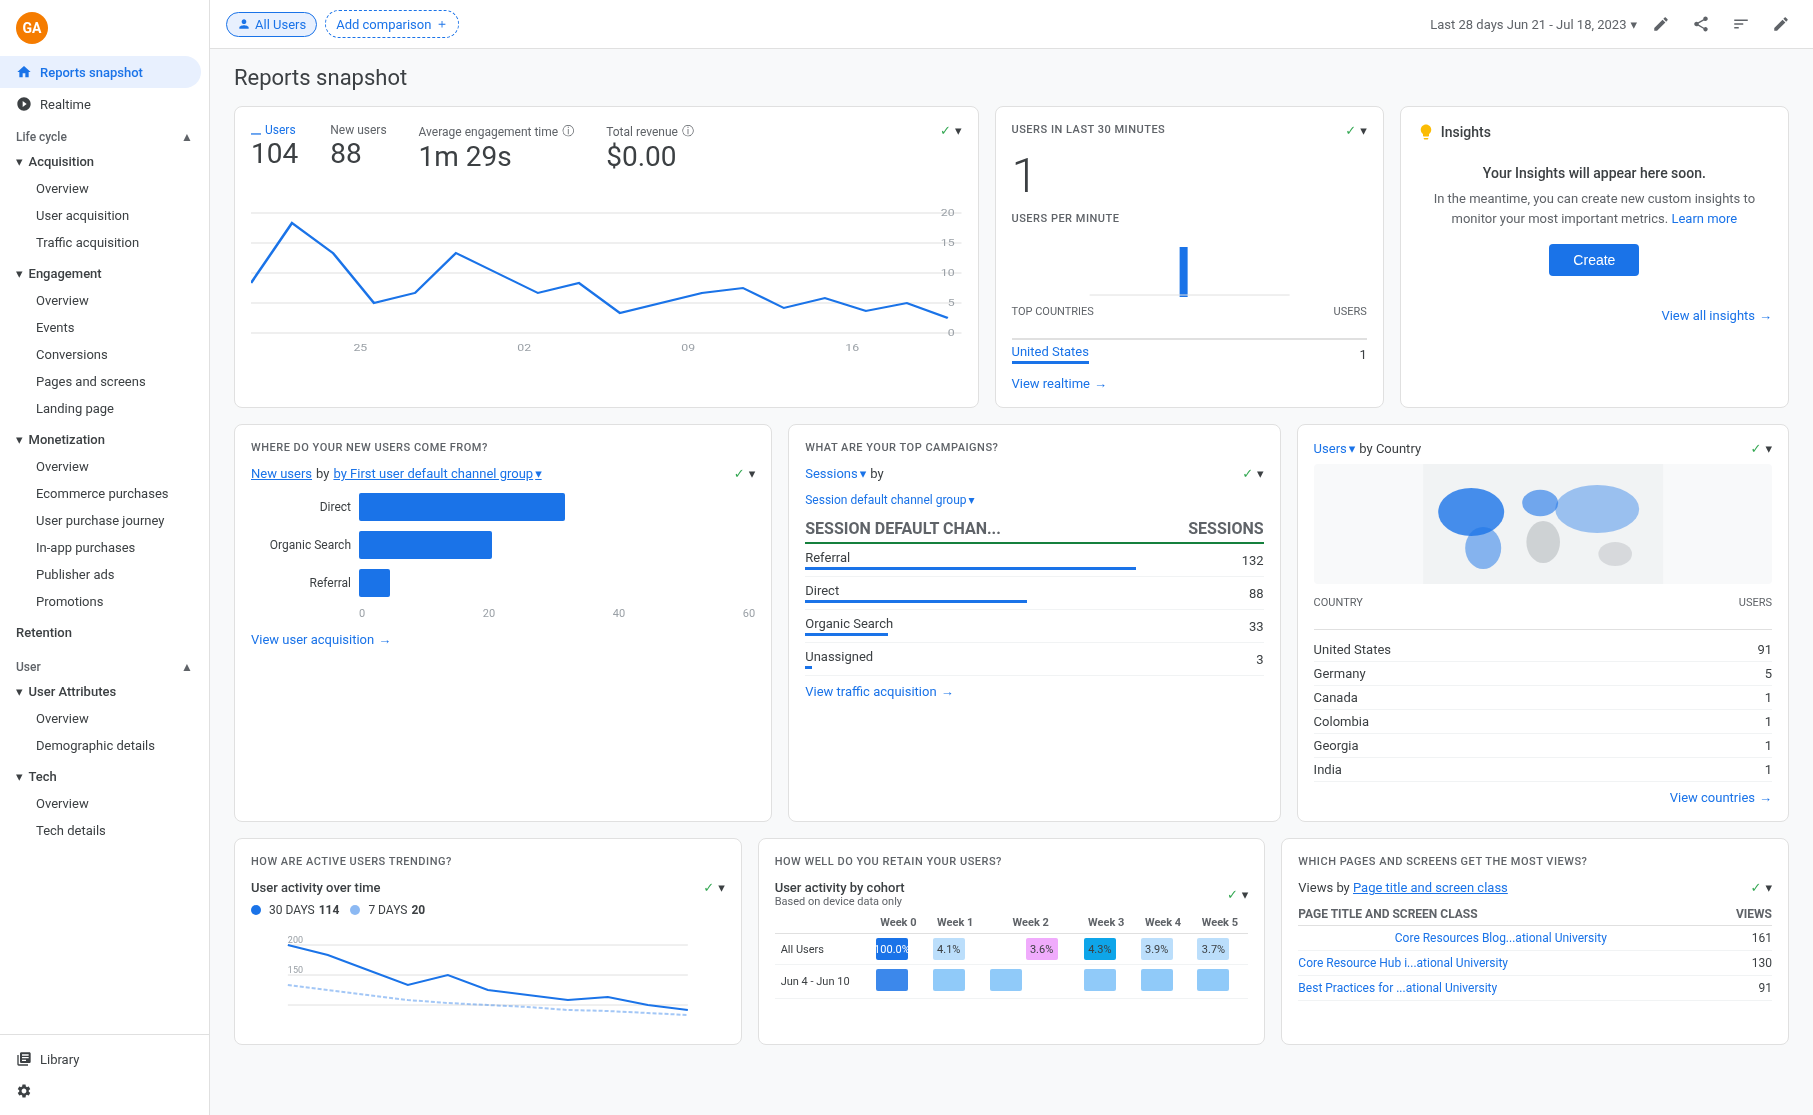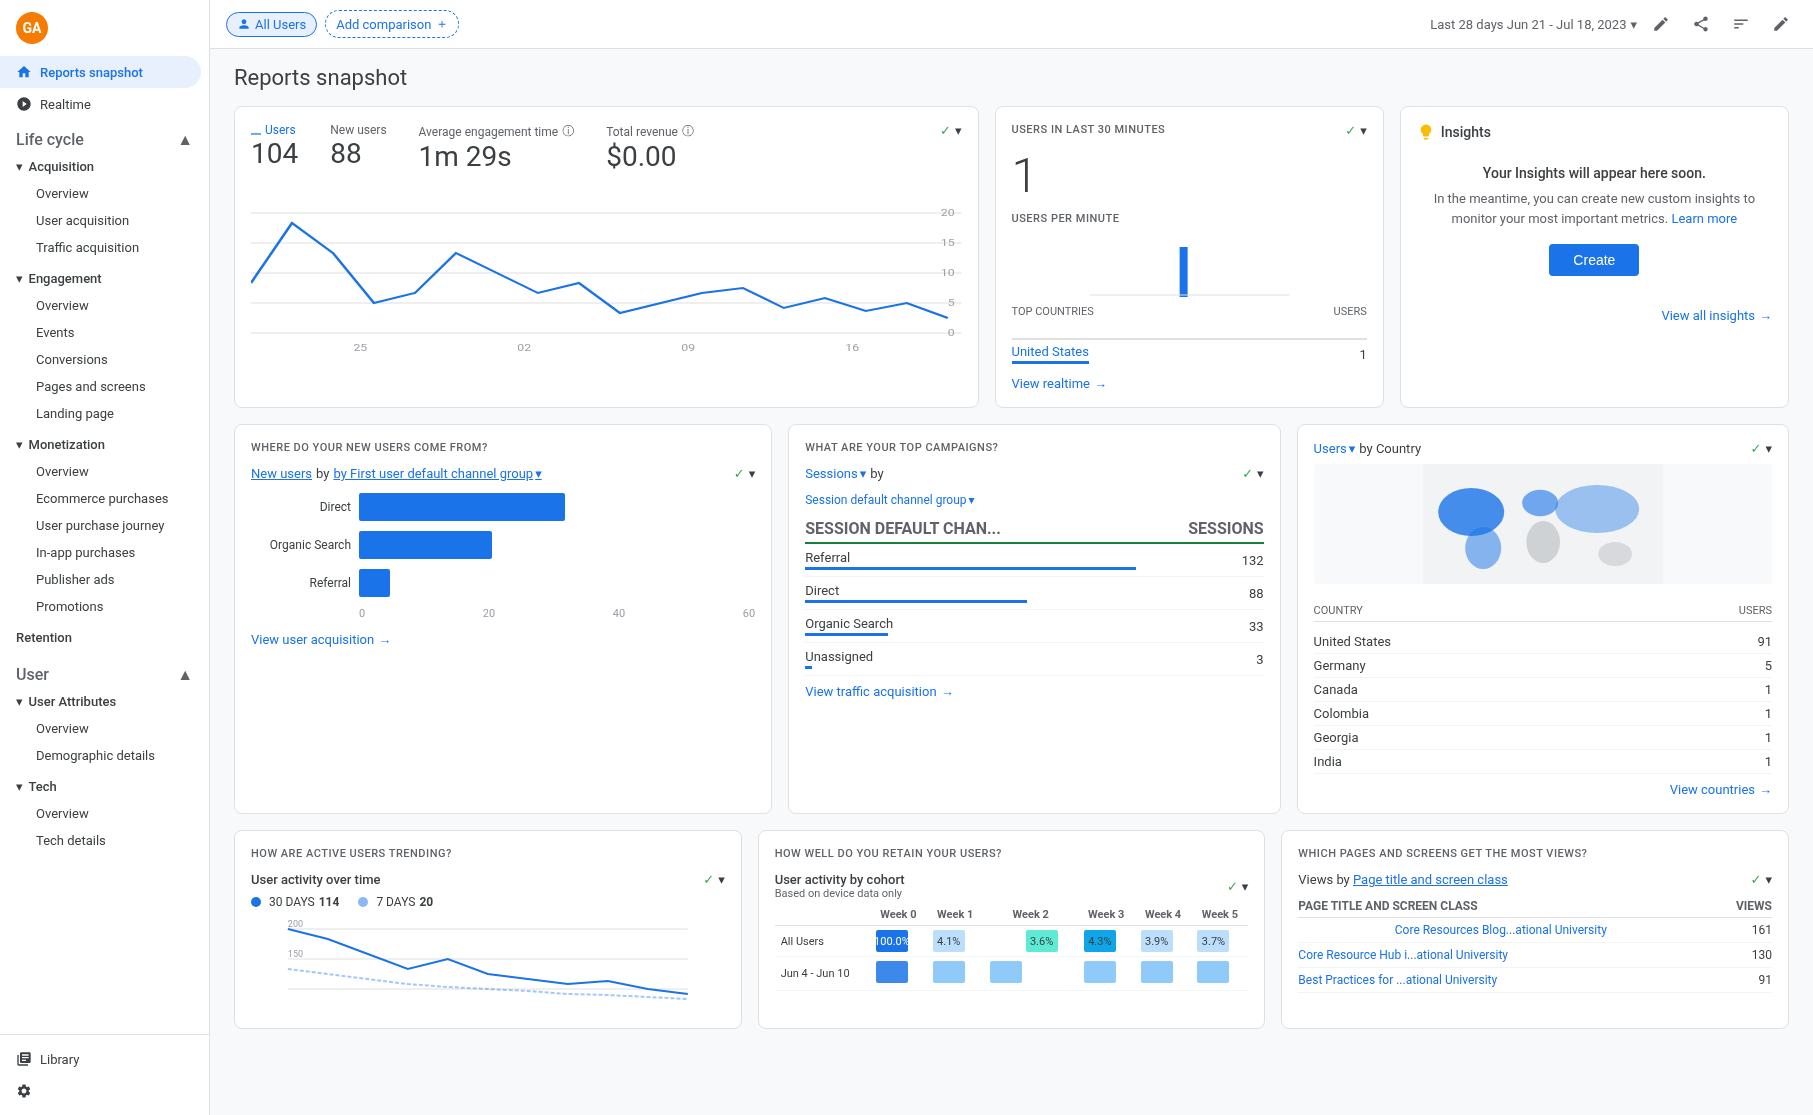--- a/index.html
+++ b/index.html
@@ -26,21 +26,21 @@
       width: 32px; height: 32px;
       background: #f57c00;
       border-radius: 50%;
       display: flex; align-items: center; justify-content: center;
       color: white; font-weight: bold; font-size: 14px;
     }
 
     .sidebar-section-header {
       display: flex; align-items: flex-start; justify-content: space-between;
       padding: 10px 16px 4px;
-      font-size: 16px; font-weight: 500; color: #5f6368;
+      font-size: 12px; font-weight: 500; color: #5f6368;
       cursor: pointer;
     }
     .sidebar-group {
       margin-bottom: 4px;
     }
     .sidebar-category {
       display: flex; align-items: center; gap: 6px;
       padding: 6px 16px;
       font-size: 13px; font-weight: 500; color: #3c4043;
       cursor: pointer;
@@ -653,21 +653,21 @@
 
             <ellipse cx="195" cy="65" rx="30" ry="22" fill="#1a73e8" opacity="0.6"></ellipse>
 
             <ellipse cx="200" cy="130" rx="28" ry="35" fill="#9aa0a6" opacity="0.4"></ellipse>
 
             <ellipse cx="290" cy="75" rx="70" ry="40" fill="#1a73e8" opacity="0.4"></ellipse>
 
             <ellipse cx="320" cy="150" rx="28" ry="20" fill="#9aa0a6" opacity="0.3"></ellipse>
           </svg>
         </div>
-        <div style="display:flex; justify-content:space-between; font-size:11px; color:#5f6368; border-bottom:1px solid #e0e0e0; padding-bottom:4px; margin-top:20px;">
+        <div style="display:flex; justify-content:space-between; font-size:11px; color:#5f6368; border-bottom:1px solid #e0e0e0; padding-bottom:20px; margin-top:12px;">
           <span>COUNTRY</span>
           <span>USERS</span>
         </div>
         <table class="countries-table">
           <tbody>
             <tr>
                 <td>United States</td>
                 <td>91</td>
               </tr>
             <tr>
@@ -703,21 +703,21 @@
 
       <div class="card trend-card">
         <div class="section-header">HOW ARE ACTIVE USERS TRENDING?</div>
         <div style="display:flex; justify-content:space-between; align-items:center; margin-bottom:8px;">
           <span style="font-size:13px; font-weight:500;">User activity over time</span>
           <div style="display:flex; align-items:center; gap:4px;">
             <span style="color:#34a853">✓</span>
             <span style="cursor:pointer;">▾</span>
           </div>
         </div>
-        <div style="display:flex; gap:19px; font-size:12px;">
+        <div style="display:flex; gap:11px; margin-bottom:8px; font-size:12px;">
           <div style="display:flex; align-items:center; gap:4px;">
             <span class="legend-dot" style="background:#1a73e8;"></span>
             <span>30 DAYS</span>
             <strong>114</strong>
           </div>
           <div style="display:flex; align-items:center; gap:4px;">
             <span class="legend-dot" style="background:#1a73e8; opacity:0.5;"></span>
             <span>7 DAYS</span>
             <strong>20</strong>
           </div>
@@ -755,21 +755,21 @@
               <th>Week 3</th>
               <th>Week 4</th>
               <th>Week 5</th>
             </tr>
           </thead>
           <tbody>
             <tr>
               <td>All Users</td>
               <td><span class="ret-cell" style="background:#1a73e8; color:white;">100.0%</span></td>
               <td><span class="ret-cell" style="background:#bbdefb; color:#3c4043;">4.1%</span></td>
-              <td><span class="ret-cell" style="background:#5eead4; color:#3c4043;margin-left:36px;">3.6%</span></td>
+              <td><span class="ret-cell" style="background:#f0abfc; color:#3c4043;margin-left:36px;">3.6%</span></td>
               <td><span class="ret-cell" style="background:#0ea5e9; color:#3c4043;">4.3%</span></td>
               <td><span class="ret-cell" style="background:#bbdefb; color:#3c4043;">3.9%</span></td>
               <td><span class="ret-cell" style="background:#bbdefb; color:#3c4043;">3.7%</span></td>
             </tr>
             <tr>
               <td style="font-size:11px;">Jun 4 - Jun 10</td>
               <td><span class="ret-cell" style="background:#1a73e8; color:white; opacity:0.85;"></span></td>
               <td><span class="ret-cell" style="background:#90caf9;"></span></td>
               <td><span class="ret-cell" style="background:#90caf9;"></span></td>
               <td><span class="ret-cell" style="background:#90caf9;"></span></td>

